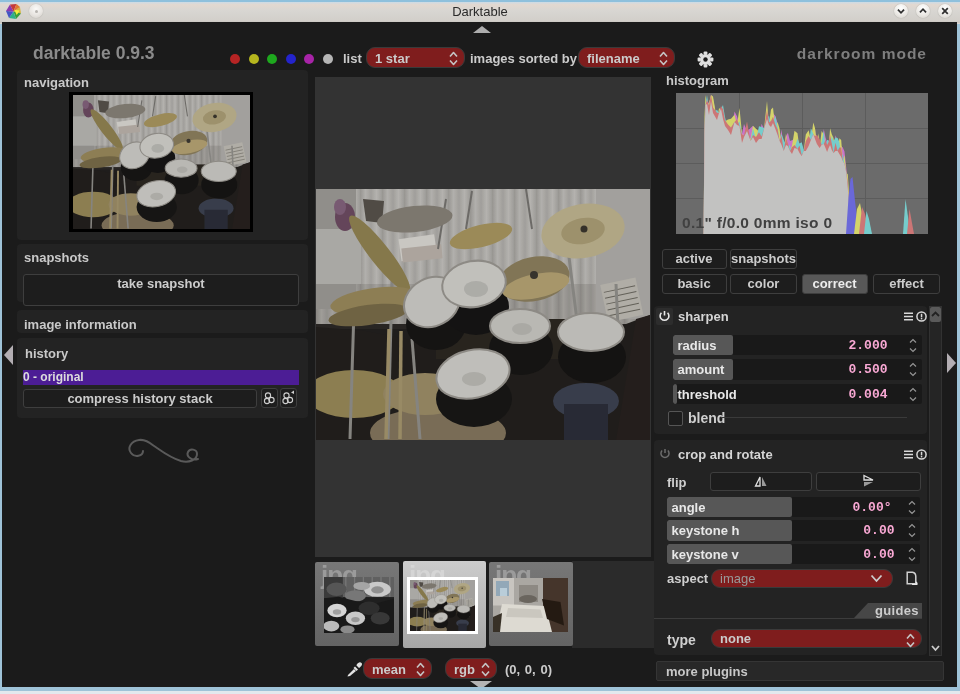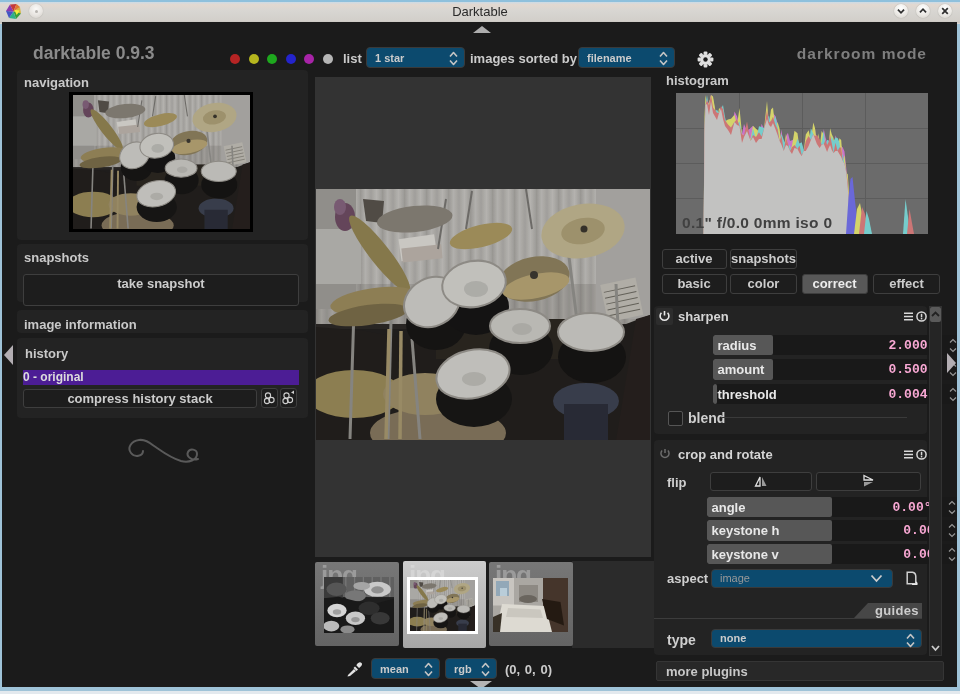--- a/index.html
+++ b/index.html
@@ -13,32 +13,32 @@
     border-top:2px solid #8fc0dc;}
   #titletext{position:absolute;left:0;top:4px;width:960px;text-align:center;
     font-size:13px;color:#2a2a2a;}
   #content{position:absolute;left:2px;top:22px;width:955px;height:665px;
     background:#1b1b1b;overflow:hidden;}
   
   .dt-title{position:absolute;left:31px;top:21px;font-size:17.5px;font-weight:bold;
     color:#8b8b8b;letter-spacing:0px;}
   .dot{position:absolute;width:10px;height:10px;border-radius:50%;top:32px;}
   .lbl{position:absolute;font-size:13px;color:#cbcbcb;font-weight:bold;}
-  .selbox{position:absolute;height:21px;background:#0c4a6e;border:1px solid #3a3a3a;
-    border-radius:4px;color:#cbcbcb;font-size:11px;font-weight:bold;line-height:21px;padding-left:8px;
+  .selbox{position:absolute;height:21px;background:#7f1d1d;border:1px solid #3a3a3a;
+    border-radius:9px;color:#cbcbcb;font-size:13px;font-weight:bold;line-height:21px;padding-left:8px;
     box-sizing:border-box;}
   .darkroom{position:absolute;right:30px;top:23px;font-size:15.5px;font-weight:bold;
     color:#7e7e7e;letter-spacing:1px;}
   
   .pbox{position:absolute;background:#232323;border-radius:4px;}
   .phead{position:absolute;font-size:13px;color:#c9c9c9;font-weight:bold;}
   .btn{position:absolute;background:#1d1d1d;border:1px solid #3e3e3e;border-radius:3px;
     color:#cccccc;font-size:13px;font-weight:bold;text-align:center;box-sizing:border-box;}
   
-  .slider{position:absolute;background:#191919;border-radius:2px;overflow:hidden;margin-left:40px;}
+  .slider{position:absolute;background:#191919;border-radius:2px;overflow:hidden;}
   .sfill{position:absolute;left:0;top:0;bottom:0;background:#575757;border-radius:2px;}
   .slabel{position:absolute;left:5px;top:3px;font-size:13px;color:#e8e8e8;font-weight:bold;}
   .svalue{position:absolute;top:3px;font-size:13px;font-weight:bold;color:#f9a8d4;text-align:right;font-family:Liberation Mono, monospace;}
 </style>
 </head>
 <body>
 <div id="win">
   <div id="titlebar"></div>
   <div id="titletext">Darktable</div>
 
@@ -186,21 +186,21 @@
         <use href="#roomphoto"></use>
       </svg>
 
     <svg class="abs" style="left:344px;top:638px" width="17" height="17" viewBox="0 0 17 17">
       <g fill="#e2e2e2">
           <path d="M2,15 L8,9 L10,11 L4,16 L1.5,16.5 Z"></path>
       <path d="M9,6.5 L12,9.5 L10.5,11 L7.5,8 Z"></path>
       <path d="M10.5,5 C12,2.5 14,1.5 15.5,3 C17,4.5 15,6.5 13,8 L10.5,5.5 Z"></path>
         </g>
       </svg>
-    <div class="selbox" style="left:369px;top:636px;width:69px;">mean
+    <div class="selbox" style="left:361px;top:636px;width:69px;">mean
       <svg style="position:absolute;right:5px;top:3px" width="11" height="15" viewBox="0 0 11 15">
       <path d="M2,5.5 L5.5,1.5 L9,5.5 M2,9.5 L5.5,13.5 L9,9.5" fill="none" stroke="#c5c5c5" stroke-width="1.6" stroke-linejoin="round"></path>
         </svg></div>
     <div class="selbox" style="left:443px;top:636px;width:52px;">rgb
       <svg style="position:absolute;right:5px;top:3px" width="11" height="15" viewBox="0 0 11 15">
       <path d="M2,5.5 L5.5,1.5 L9,5.5 M2,9.5 L5.5,13.5 L9,9.5" fill="none" stroke="#c5c5c5" stroke-width="1.6" stroke-linejoin="round"></path>
         </svg></div>
     <div class="lbl" style="left:503px;top:640px;">(0, &nbsp;0, &nbsp;0)</div>
     <svg class="abs" style="left:465px;top:658px" width="28" height="10" viewBox="0 0 28 10">
       <path d="M3,1 L25,1 L14,9 Z" fill="#b4b4b4"></path>

